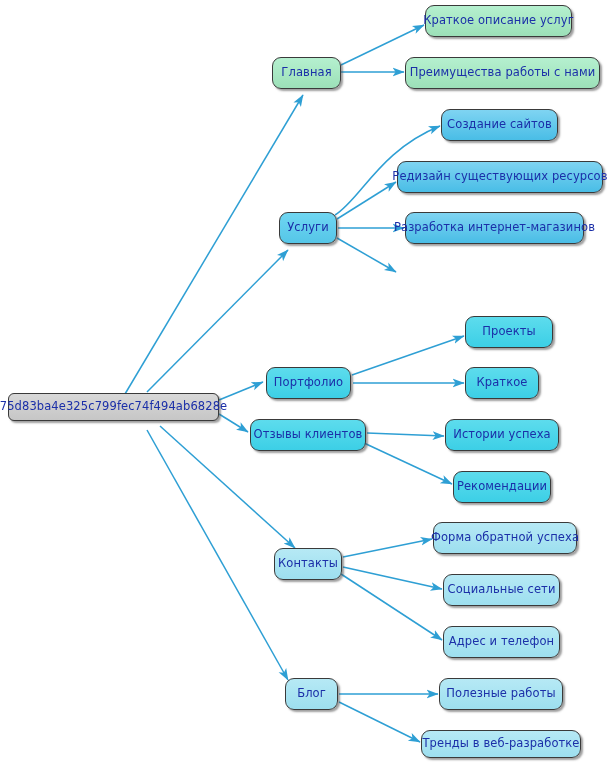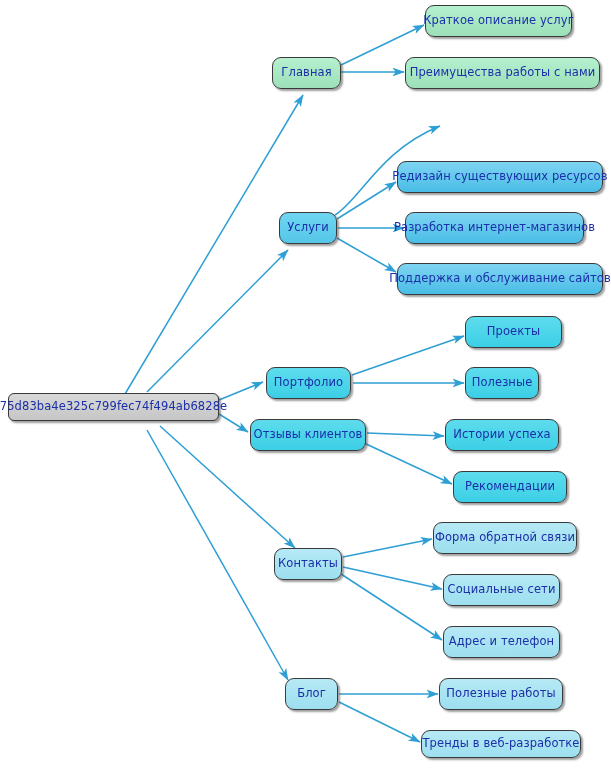--- a/index.html
+++ b/index.html
@@ -105,34 +105,34 @@
     </g>
   </svg>
 
   <div class="node root" style="left:8px; top:393px; width:211px; height:28px;">75d83ba4e325c799fec74f494ab6828e</div>
 
   <div class="node green" style="left:272px; top:57px; width:69px; height:32px;">Главная</div>
   <div class="node green" style="left:425px; top:5px; width:147px; height:32px;">Краткое описание услуг</div>
   <div class="node green" style="left:405px; top:57px; width:195px; height:32px;">Преимущества работы с нами</div>
 
   <div class="node cyan-mid" style="left:279px; top:212px; width:58px; height:32px;">Услуги</div>
+  <div class="node blue-leaf" style="left:441px; top:109px; width:117px; height:32px;">Создание сайтов</div>
   <div class="node blue-leaf" style="left:397px; top:161px; width:206px; height:32px;">Редизайн существующих ресурсов</div>
   <div class="node blue-leaf" style="left:405px; top:212px; width:179px; height:32px;">Разработка интернет-магазинов</div>
-  <div class="node blue-leaf" style="left:397px; top:263px; width:206px; height:32px;">Поддержка и обслуживание сайтов</div>
 
   <div class="node cyan-strong" style="left:266px; top:367px; width:85px; height:32px;">Портфолио</div>
-  <div class="node cyan-strong" style="left:465px; top:316px; width:97px; height:32px;">Проекты</div>
-  <div class="node cyan-strong" style="left:465px; top:367px; width:74px; height:32px;">Полезные</div>
+  <div class="node cyan-strong" style="left:465px; top:316px; width:88px; height:32px;">Проекты</div>
+  <div class="node cyan-strong" style="left:465px; top:367px; width:74px; height:32px;">Краткое</div>
 
   <div class="node cyan-strong" style="left:250px; top:419px; width:116px; height:32px;">Отзывы клиентов</div>
   <div class="node cyan-strong" style="left:445px; top:419px; width:114px; height:32px;">Истории успеха</div>
-  <div class="node cyan-strong" style="left:453px; top:471px; width:114px; height:32px;">Рекомендации</div>
+  <div class="node cyan-strong" style="left:453px; top:471px; width:98px; height:32px;">Рекомендации</div>
 
   <div class="node cyan-light" style="left:274px; top:548px; width:68px; height:32px;">Контакты</div>
-  <div class="node cyan-light" style="left:433px; top:522px; width:144px; height:32px;">Форма обратной связи</div>
+  <div class="node cyan-light" style="left:433px; top:522px; width:144px; height:32px;">Форма обратной успеха</div>
   <div class="node cyan-light" style="left:443px; top:574px; width:117px; height:32px;">Социальные сети</div>
   <div class="node cyan-light" style="left:443px; top:626px; width:117px; height:32px;">Адрес и телефон</div>
 
   <div class="node cyan-light" style="left:285px; top:678px; width:53px; height:32px;">Блог</div>
   <div class="node cyan-light" style="left:439px; top:678px; width:124px; height:32px;">Полезные работы</div>
   <div class="node cyan-light" style="left:421px; top:730px; width:160px; height:28px;">Тренды в веб-разработке</div>
 
 </div>
 
 </body></html>

